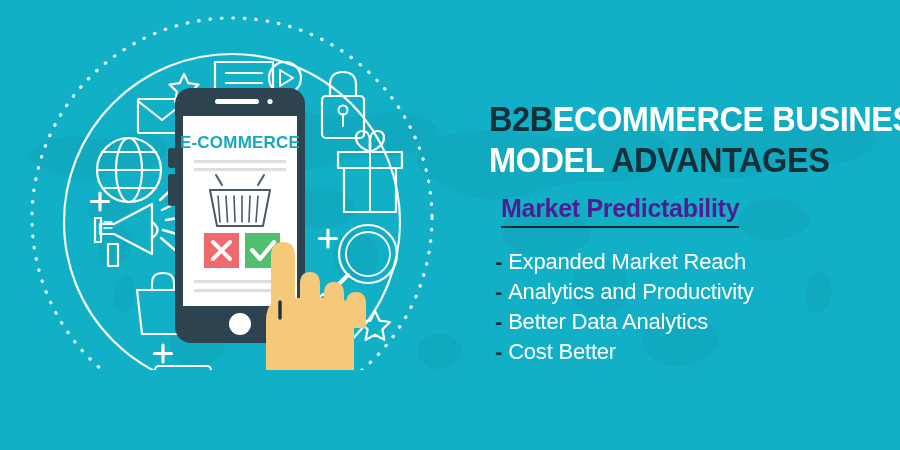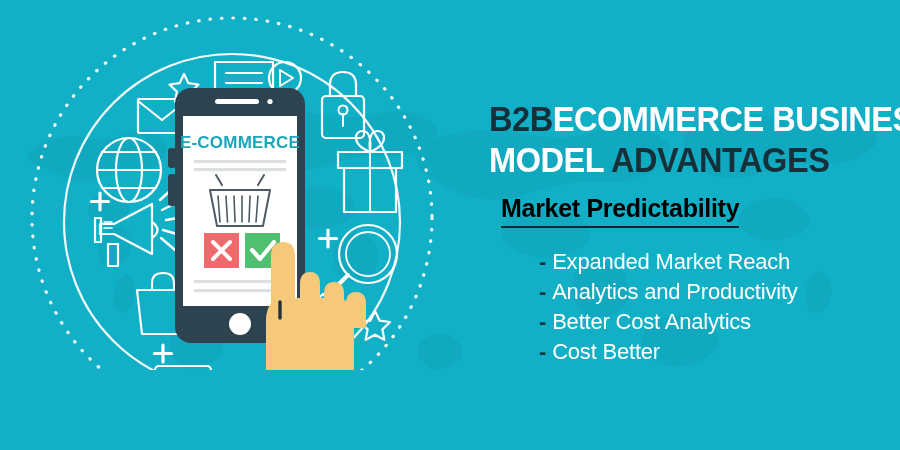--- a/index.html
+++ b/index.html
@@ -34,37 +34,36 @@
     line-height:41px;
     letter-spacing:-0.5px;
     transform:scaleX(.93);
     transform-origin:left top;
     white-space:nowrap;
   }
   .hl-dark{color:#16303a;}
   .hl-light{color:#ffffff;}
   .subtitle{
     position:absolute;left:12px;top:194px;
-    font-size:25px;font-weight:bold;color:#000000;
+    font-size:25px;font-weight:bold;color:#4c1d95;
     letter-spacing:-0.3px;
     padding-bottom:3px;
     border-bottom:2px solid #0e2a33;
     display:inline-block;
   }
   .bullets{
     position:absolute;left:6px;top:247px;
     list-style:none;margin:0;padding:0;
   }
   .bullets li{
     font-size:22px;
     line-height:30px;
     color:#ffffff;
     letter-spacing:-0.2px;
     white-space:nowrap;
-    margin-left:44px;
   }
   .bullets li .dash{color:#17333c;margin-right:6px;font-weight:bold;}
 </style>
 </head>
 <body>
 
 <div id="banner">
 
   <svg class="worldmap" viewBox="0 0 900 450" xmlns="http://www.w3.org/2000/svg">
     <g fill="#0d9bb0">
@@ -248,20 +247,20 @@
     <div class="subtitle">Market Predictability</div>
 
     <ul class="bullets">
       <li>
         <span class="dash">-</span><span>Expanded Market Reach</span>
       </li>
       <li>
         <span class="dash">-</span><span>Analytics and Productivity</span>
       </li>
       <li>
-        <span class="dash">-</span><span>Better Cost Analytics</span>
+        <span class="dash">-</span><span>Better Data Analytics</span>
       </li>
       <li>
         <span class="dash">-</span><span>Cost Better</span>
       </li>
     </ul>
   </div>
 </div>
 
 </body></html>

